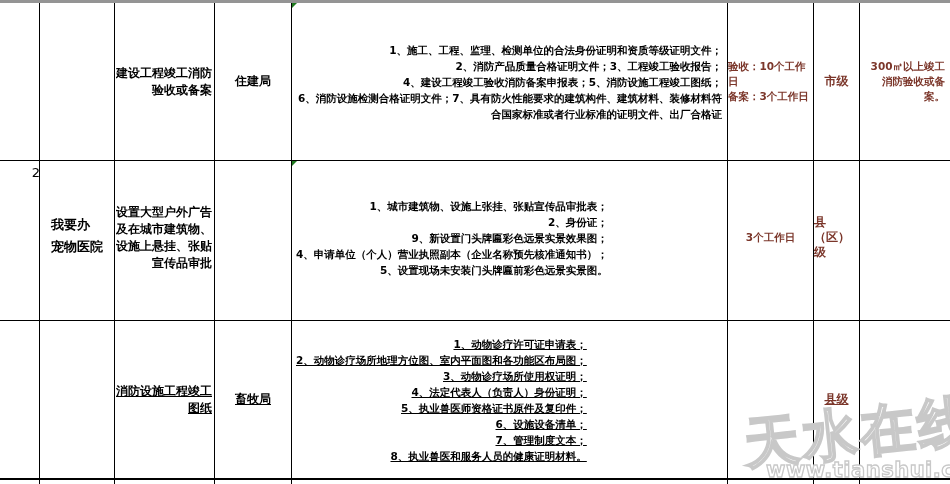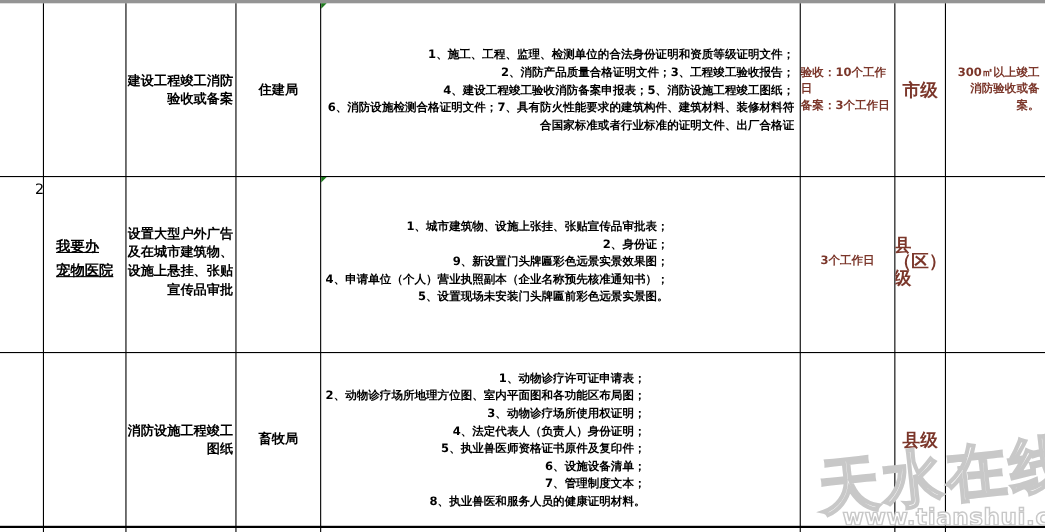--- a/index.html
+++ b/index.html
@@ -14,30 +14,30 @@
   .hline.thick{height:2px;}
   
   .cell{
     position:absolute;display:flex;align-items:center;justify-content:center;
     text-align:left;white-space:pre-line;overflow:hidden;z-index:2;line-height:1.45;
     box-sizing:border-box;
   }
   .cell.left{justify-content:flex-start;text-align:right;}
   .accent{color:var(--accent-text,#7B362A);}
   .num{left:0;top:3px;width:39px;height:341px;font-size:13px;font-weight:normal;padding-left:40px;}
-  .category{left:40px;top:3px;width:74px;height:466px;font-size:13px;line-height:1.7;text-decoration:underline;}
+  .category{left:40px;top:3px;width:74px;height:466px;font-size:13px;line-height:1.7;}
   .c-proc{left:116px;width:96px;font-size:12px;line-height:17px;}
   .c-dept{left:215px;width:76px;font-size:12px;line-height:17px;}
   .c-docs{left:296px;width:426px;font-size:10.5px;line-height:16px;}
   .c-time{left:728px;width:85px;font-size:10.5px;line-height:15px;}
-  .c-level{left:814px;width:45px;font-size:16px;line-height:15px;}
+  .c-level{left:814px;width:45px;font-size:12px;line-height:15px;}
   .c-note{left:863px;width:84px;font-size:10.5px;line-height:15px;padding-right:2px;}
   .r1{top:3px;height:157px;}
   .r2{top:158px;height:159px;}
-  .r3{top:321px;height:157px;}
+  .r3{top:321px;height:157px;text-decoration:underline;}
   
   .flag{position:absolute;width:0;height:0;border-top:5px solid var(--flag-green,#1F7A1F);
         border-right:5px solid transparent;z-index:3;}
   .flag1{left:292px;top:3px;}
   .flag2{left:292px;top:161px;}
   
   .wm-title{
     position:absolute;left:744px;top:396px;z-index:5;white-space:nowrap;
     font-size:55px;font-weight:bold;letter-spacing:3px;
     color:#fff;-webkit-text-stroke:2px var(--watermark-outline,#C8C8C8);

